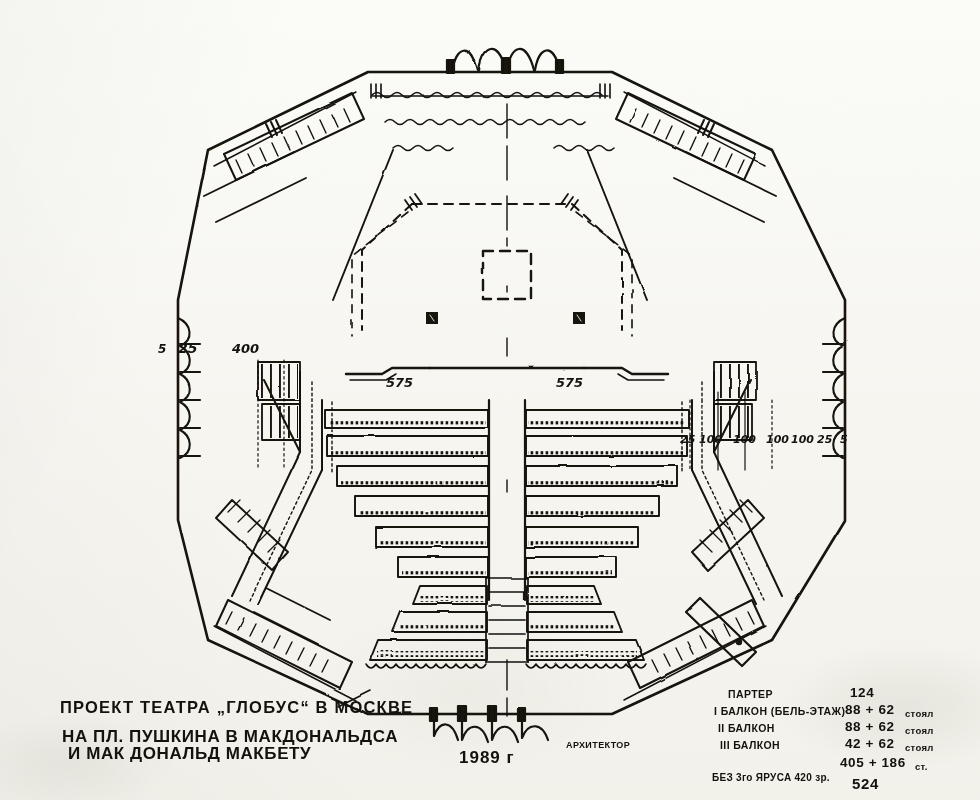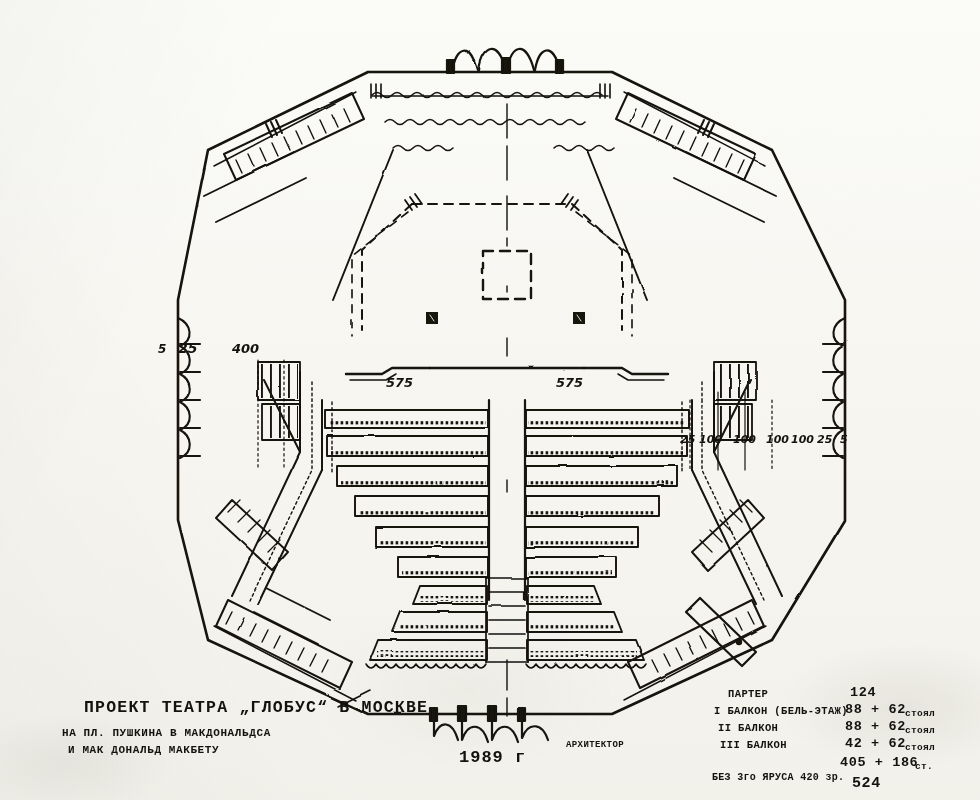--- a/index.html
+++ b/index.html
@@ -31,40 +31,40 @@
       radial-gradient(ellipse 300px 160px at 140px 120px, rgba(255,255,255,0.55), rgba(0,0,0,0) 70%),
       radial-gradient(ellipse 260px 140px at 840px 140px, rgba(255,255,255,0.4), rgba(0,0,0,0) 70%);
     mix-blend-mode: multiply;
     opacity: 0.95;
   }
   #drawing {
     position: absolute;
     inset: 0;
   }
   .hand {
-    font-family: Liberation Mono, monospace;
+    font-family: Liberation Sans, sans-serif;
     font-weight: 700;
     letter-spacing: 0.4px;
   }
   .lbl {
     position: absolute;
     white-space: nowrap;
     color: #14120e;
   }
   .dim {
     font-family: "DejaVu Sans", sans-serif;
     font-weight: 700;
     font-style: italic;
     font-size: 12px;
     color: #14120e;
   }
   #title-block { position: absolute; left: 0; top: 0; width: 980px; height: 800px; pointer-events: none; }
   #title-block .lbl { pointer-events: auto; }
   .t-main   { font-size: 16.5px; font-weight: 700; letter-spacing: 1.2px; }
-  .t-sub    { font-size: 11px;  font-weight: 700; letter-spacing: 0.6px; }
+  .t-sub    { font-size: 17px;  font-weight: 700; letter-spacing: 0.6px; }
   .t-sub2   { font-size: 10.5px; font-weight: 700; letter-spacing: 0.4px; }
   .t-year   { font-size: 17px;  font-weight: 700; letter-spacing: 1px; }
   .t-archrole { font-size: 9px; font-weight: 700; letter-spacing: 0.4px; }
   .t-arch   { font-size: 17px;  font-weight: 700; letter-spacing: 1px; }
   .lg-lab   { font-size: 10.5px; font-weight: 700; letter-spacing: 0.4px; }
   .lg-val   { font-size: 13.5px; font-weight: 700; letter-spacing: 0.6px; }
   .lg-val-s { font-size: 9.5px;  font-weight: 700; letter-spacing: 0.3px; }
   .lg-note  { font-size: 10px;  font-weight: 700; letter-spacing: 0.3px; }
 </style>
 </head>
@@ -459,21 +459,21 @@
     <div class="lbl dim" style="left:556px; top:375px; font-size:13px;">575</div>
 
     <div class="lbl dim" style="left:680px; top:433px; font-size:11px;">25</div>
     <div class="lbl dim" style="left:699px; top:433px; font-size:11px;">100</div>
     <div class="lbl dim" style="left:733px; top:433px; font-size:11px;">100</div>
     <div class="lbl dim" style="left:766px; top:433px; font-size:11px;">100</div>
     <div class="lbl dim" style="left:791px; top:433px; font-size:11px;">100</div>
     <div class="lbl dim" style="left:817px; top:433px; font-size:11px;">25</div>
     <div class="lbl dim" style="left:840px; top:433px; font-size:11px;">5</div>
 
-    <div class="lbl hand t-main" style="left:60px; top:698px;margin-left:24px;">ПРОЕКТ ТЕАТРА „ГЛОБУС“ В МОСКВЕ</div>
+    <div class="lbl hand t-main" style="left:60px; top:698px;">ПРОЕКТ ТЕАТРА „ГЛОБУС“ В МОСКВЕ</div>
     <div class="lbl hand t-sub" style="left:62px; top:727px;">НА ПЛ. ПУШКИНА  В МАКДОНАЛЬДСА</div>
     <div class="lbl hand t-sub" style="left:68px; top:744px;">И МАК ДОНАЛЬД  МАКБЕТУ</div>
 
     <div class="lbl hand t-year" style="left:459px; top:748px;">1989 г</div>
     <div class="lbl hand t-archrole" style="left:566px; top:740px;">АРХИТЕКТОР</div>
 
     <div class="lbl hand lg-lab" style="left:728px; top:688px;">ПАРТЕР</div>
     <div class="lbl hand lg-val" style="left:850px; top:685px;">124</div>
 
     <div class="lbl hand lg-lab" style="left:714px; top:705px;">I БАЛКОН (БЕЛЬ-ЭТАЖ)</div>

